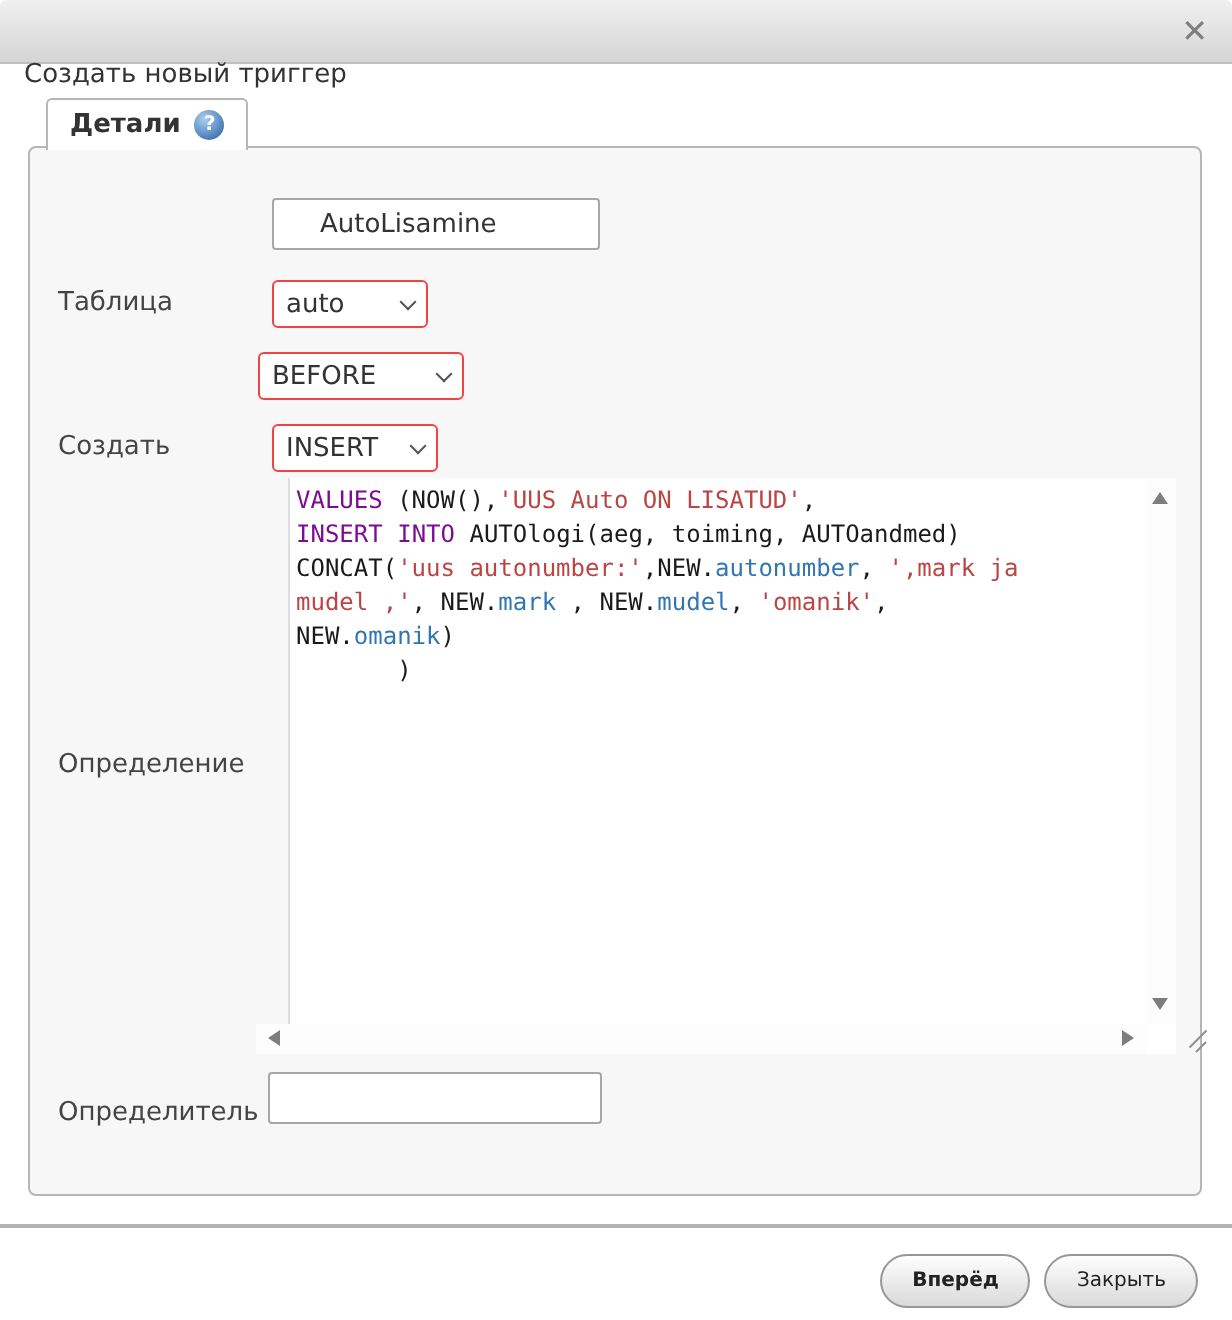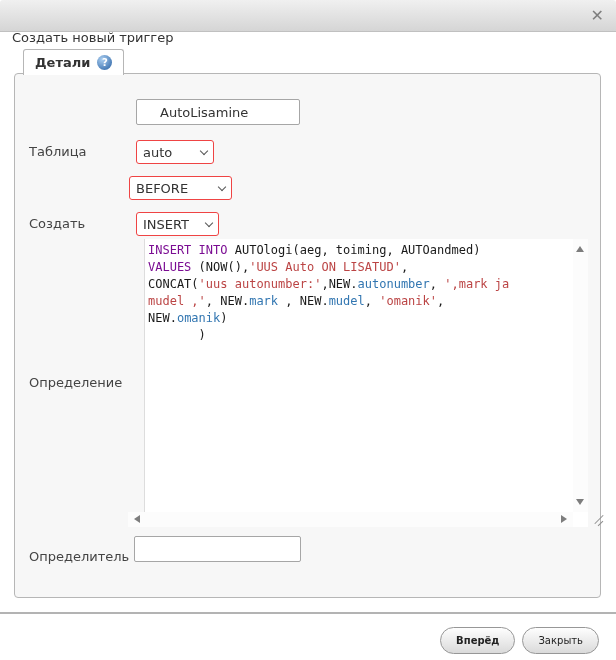--- a/index.html
+++ b/index.html
@@ -115,22 +115,22 @@
       </select>
       <span class="chev"></span>
     </span>
 
     <label class="flabel" style="top:301px">Определение</label>
 
     <div class="editor">
       <div class="editor-main">
         <div class="gutter"></div>
         <div class="code-lines">
+            <div class="code-line"><span class="tok-keyword">VALUES</span><span class="tok-plain"> (NOW(),</span><span class="tok-string">'UUS Auto ON LISATUD'</span><span class="tok-plain">,</span></div>
             <div class="code-line"><span class="tok-keyword">INSERT</span><span class="tok-plain"> </span><span class="tok-keyword">INTO</span><span class="tok-plain"> AUTOlogi(aeg, toiming, AUTOandmed)</span></div>
-            <div class="code-line"><span class="tok-keyword">VALUES</span><span class="tok-plain"> (NOW(),</span><span class="tok-string">'UUS Auto ON LISATUD'</span><span class="tok-plain">,</span></div>
             <div class="code-line"><span class="line-num"></span><span class="tok-plain">CONCAT(</span><span class="tok-string">'uus autonumber:'</span><span class="tok-plain">,NEW.</span><span class="tok-column">autonumber</span><span class="tok-plain">, </span><span class="tok-string">',mark ja</span></div>
             <div class="code-line"><span class="line-num"></span><span class="tok-string">mudel ,'</span><span class="tok-plain">, NEW.</span><span class="tok-column">mark</span><span class="tok-plain"> , NEW.</span><span class="tok-column">mudel</span><span class="tok-plain">, </span><span class="tok-string">'omanik'</span><span class="tok-plain">,</span></div>
             <div class="code-line"><span class="line-num"></span><span class="tok-plain">NEW.</span><span class="tok-column">omanik</span><span class="tok-plain">)</span></div>
             <div class="code-line"><span class="tok-plain">       )</span></div>
           </div>
         <div class="vscrollbar">
           <span class="arr arr-up"></span>
           <span class="arr arr-down"></span>
         </div>
       </div>

